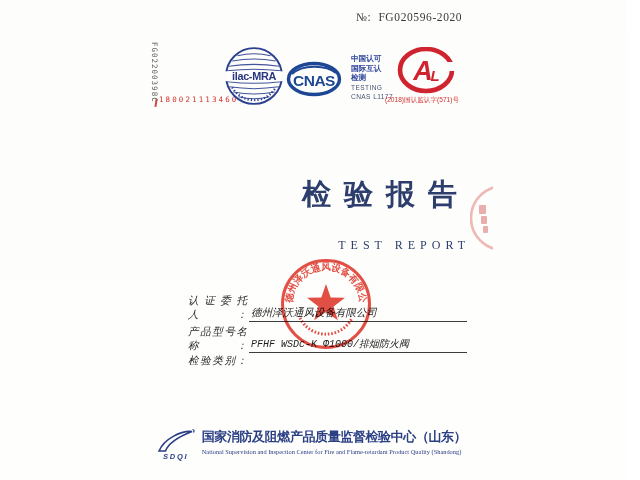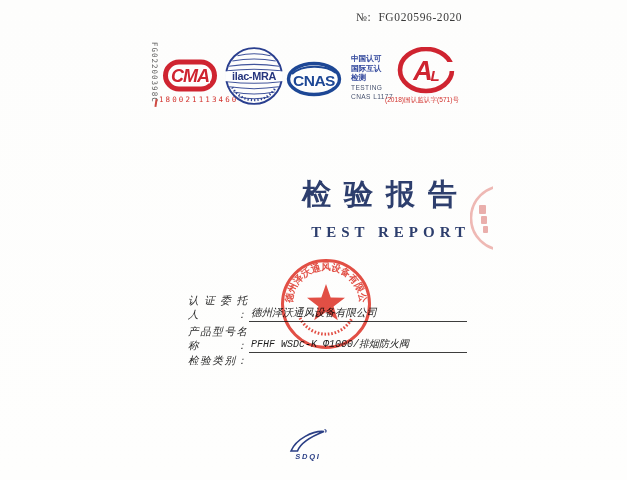--- a/index.html
+++ b/index.html
@@ -27,21 +27,21 @@
   #cnas-box{left:286px;top:60px;}
   #cnas-text{left:351px;top:54px;line-height:9.6px;}
   #cnas-text .cn{font-size:7.6px;font-weight:bold;color:#31479c;font-family:"Liberation Sans",sans-serif;}
   #cnas-text .en{font-size:6.6px;color:#47526f;font-family:"Liberation Sans",sans-serif;letter-spacing:.4px;}
   #cal-box{left:396px;top:47px;}
   #cal-caption{left:385px;top:96px;font-size:6.6px;color:#d2322d;font-family:"Liberation Sans",sans-serif;white-space:nowrap;}
 
   
   #title-block{left:150px;top:175px;width:320px;text-align:right;}
   #title-cn{font-size:29px;font-weight:bold;color:#2d3e6d;letter-spacing:13px;text-indent:13px;white-space:nowrap;}
-  #title-en{margin-top:9px;font-size:15px;font-weight:bold;color:#2d3e6d;letter-spacing:5px;text-indent:5px;}
+  #title-en{margin-top:23px;font-size:12px;font-weight:normal;color:#2d3e6d;letter-spacing:5px;text-indent:5px;}
 
   
   .field-row{position:absolute;left:188px;display:flex;align-items:flex-end;font-style:italic;}
   .field-label{display:inline-block;width:59px;font-size:10.5px;color:#2b2b2b;
     text-align:justify;text-align-last:justify;flex-shrink:0;}
   .field-value{display:inline-block;width:216px;margin-left:2px;border-bottom:1px solid #3d3d3d;
     padding:0 0 1px 2px;font-size:10.5px;color:#1f1f1f;white-space:nowrap;overflow:hidden;}
   #field-row-0{top:294px;}
   #field-row-1{top:325px;}
   #field-row-2{top:354px;justify-content:space-between;}
@@ -68,26 +68,20 @@
 
 <div id="page">
 
   <div class="abs" id="report-no">
     <span class="no-sym">№:</span><span>FG020596-2020</span>
   </div>
 
   <div class="abs" id="left-serial">FG02200398C</div>
   <div class="abs" id="left-serial-mark"></div>
 
-  <div class="abs" id="cma-box">
-    <svg width="56" height="40" viewBox="0 0 56 40">
-      <rect x="3.5" y="7" width="49" height="27" rx="13.5" fill="none" stroke="#cf2430" stroke-width="5"></rect>
-      <text x="28" y="27" text-anchor="middle" font-family="Liberation Sans, sans-serif" font-size="18" font-weight="bold" font-style="italic" fill="#cf2430" stroke="#ffffff" stroke-width="2.4" paint-order="stroke" letter-spacing="-1">CMA</text>
-    </svg>
-  </div>
   <div class="abs" id="cma-number">180021113460</div>
 
   <div class="abs" id="ilac-box">
     <svg width="60" height="60" viewBox="0 0 58 58">
       <circle cx="29" cy="29" r="27" fill="none" stroke="#2a3f8f" stroke-width="1.8"></circle>
       <path d="M13,9.5 Q29,5.5 45,9.5" fill="none" stroke="#41549b" stroke-width="1"></path>
       <path d="M8,14.5 Q29,10.5 50,14.5" fill="none" stroke="#41549b" stroke-width="1"></path>
       <path d="M4.5,19.5 Q29,16 53.5,19.5" fill="none" stroke="#41549b" stroke-width="1"></path>
       <path d="M3,24 Q29,21 55,24" fill="none" stroke="#41549b" stroke-width="1"></path>
       <path d="M3,34.5 Q29,37.5 55,34.5" fill="none" stroke="#41549b" stroke-width="1"></path>
@@ -165,15 +159,19 @@
   </div>
 
   <div class="abs" id="footer">
     <div id="footer-logo">
       <svg width="40" height="26" viewBox="0 0 40 26">
         <path d="M3,23 C8,11 25,2.5 36,3.5 C27,7 13,13.5 9.5,23 Z" fill="#ffffff" stroke="#2b3f85" stroke-width="1.6"></path>
         <path d="M36.5,1.5 q2.5,0.5 1,3" fill="none" stroke="#2b3f85" stroke-width="1.2"></path>
       </svg>
       <div id="footer-logo-text">SDQI</div>
     </div>
+    <div>
+      <div id="footer-org-cn">国家消防及阻燃产品质量监督检验中心（山东）</div>
+      <div id="footer-org-en">National Supervision and Inspection Center for Fire and Flame-retardant Product Quality (Shandong)</div>
+    </div>
   </div>
 
 </div>
 
 </body></html>

